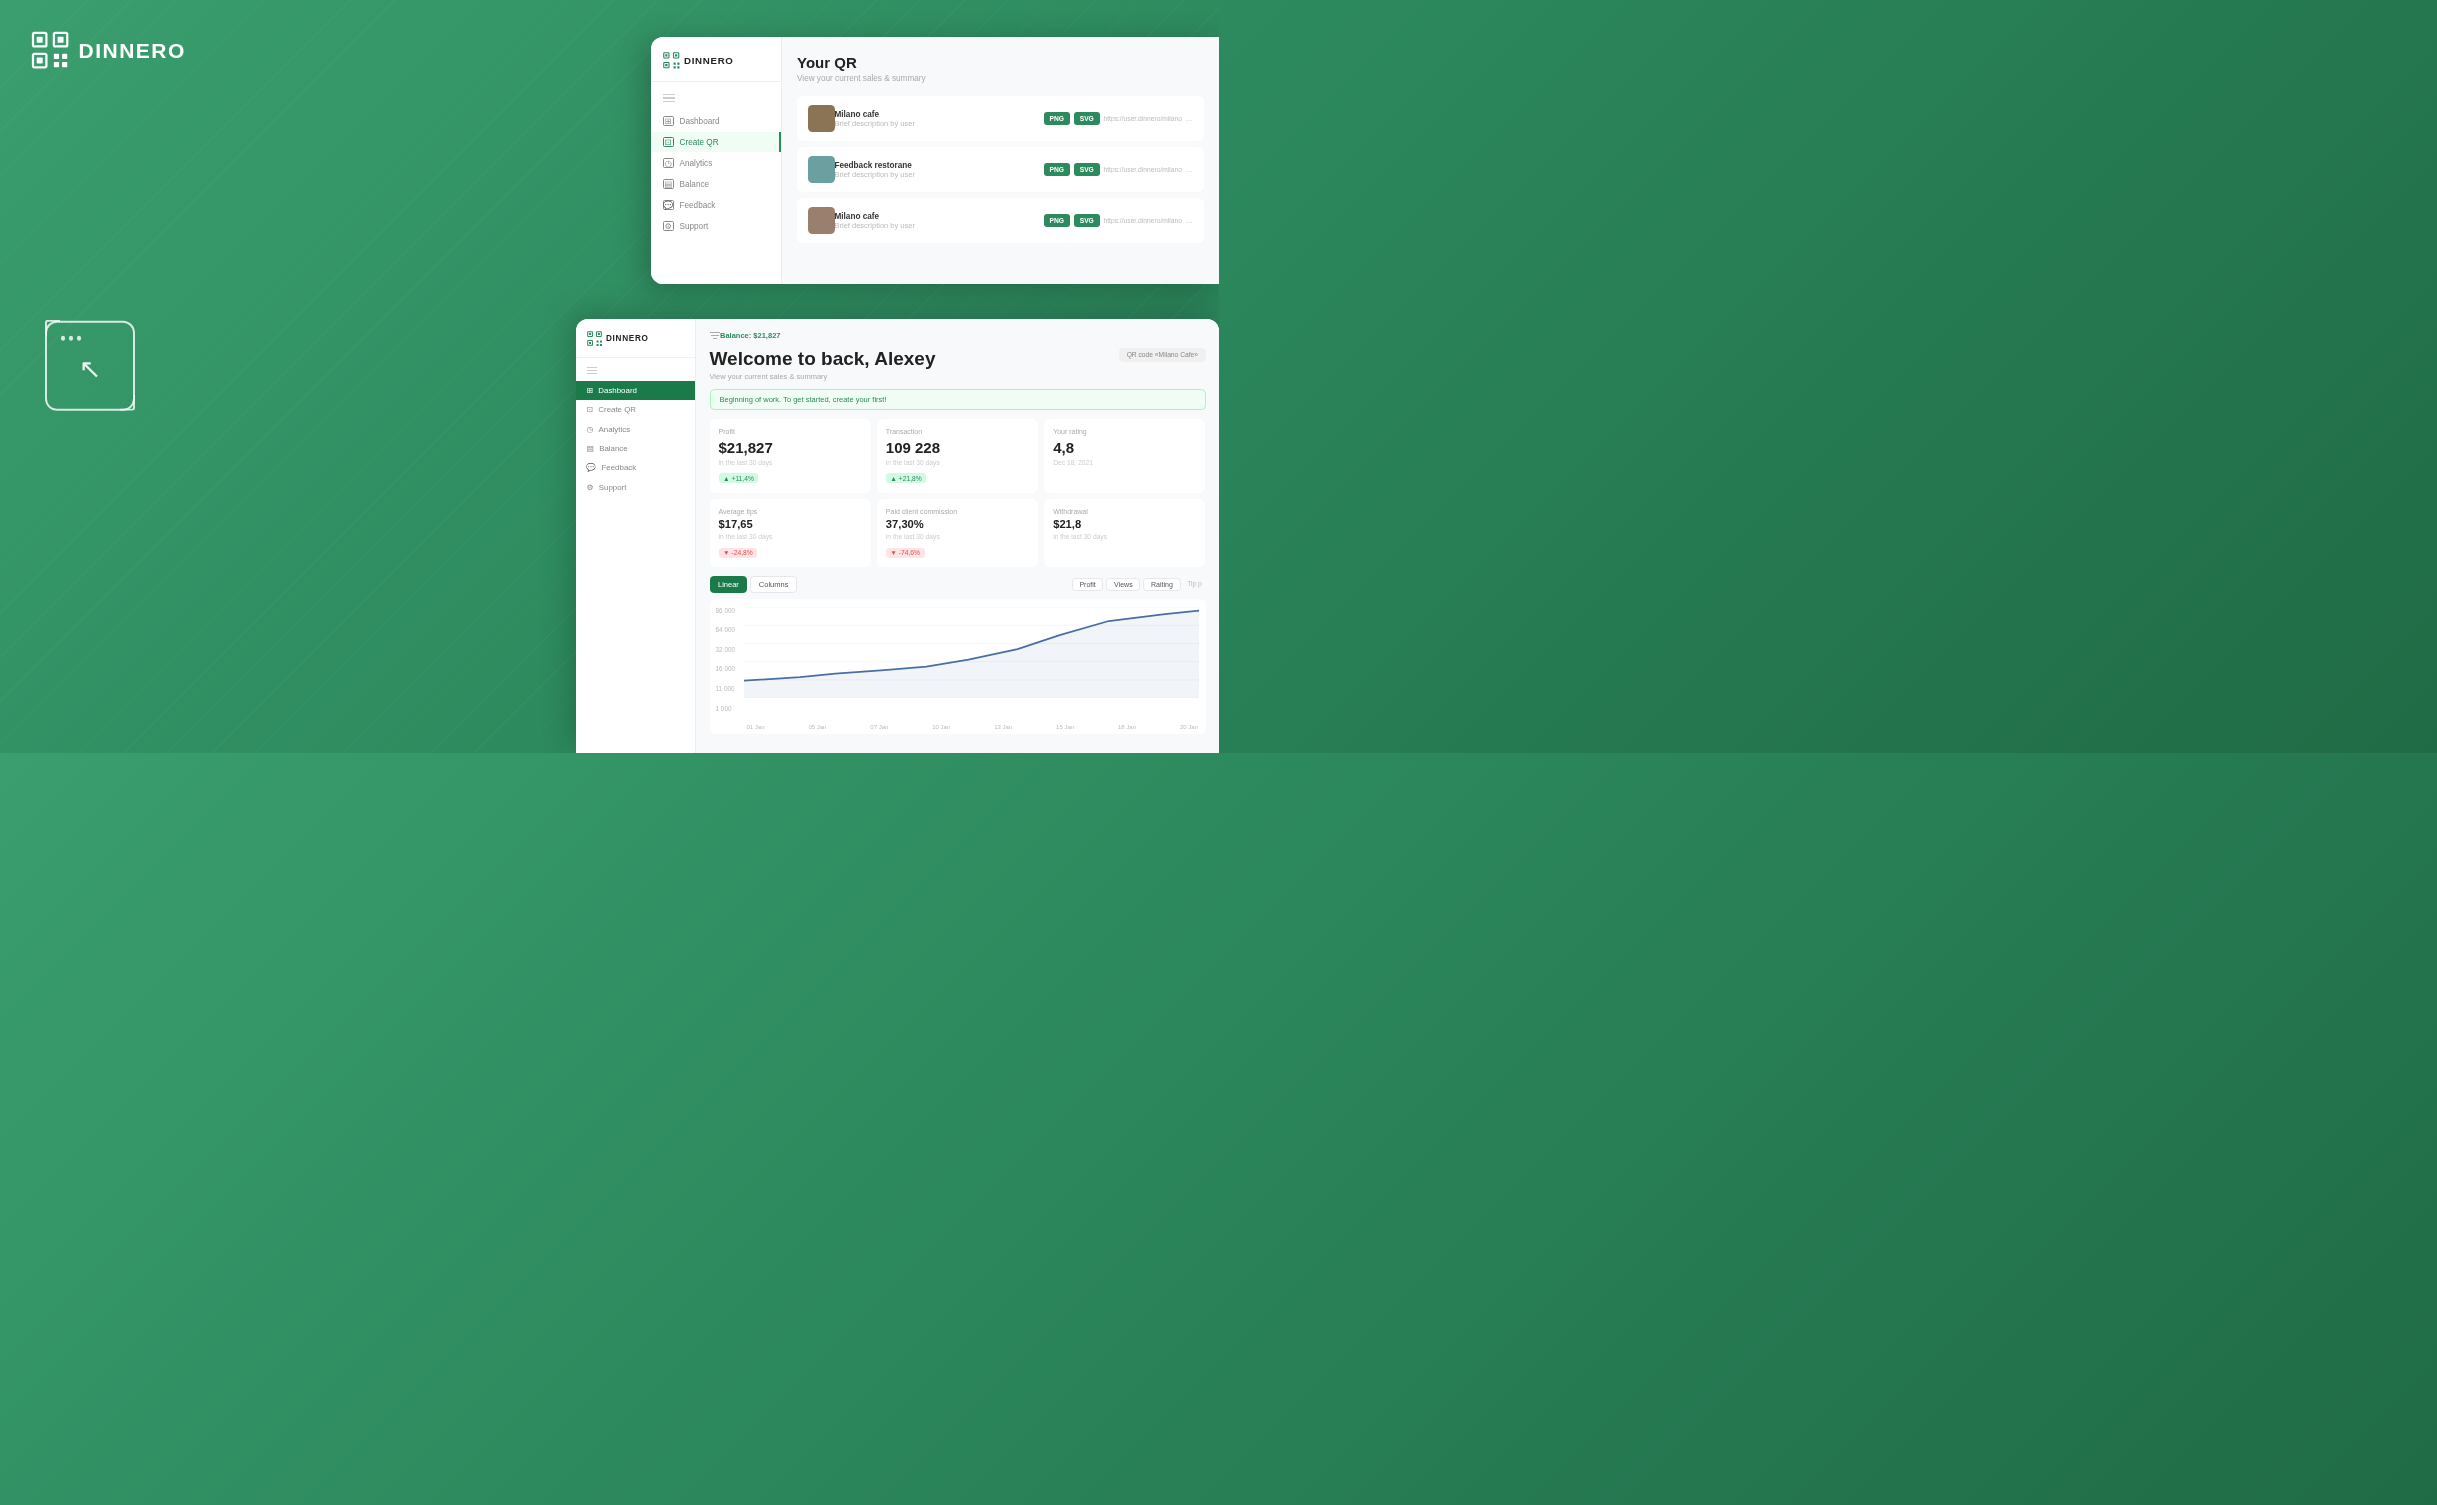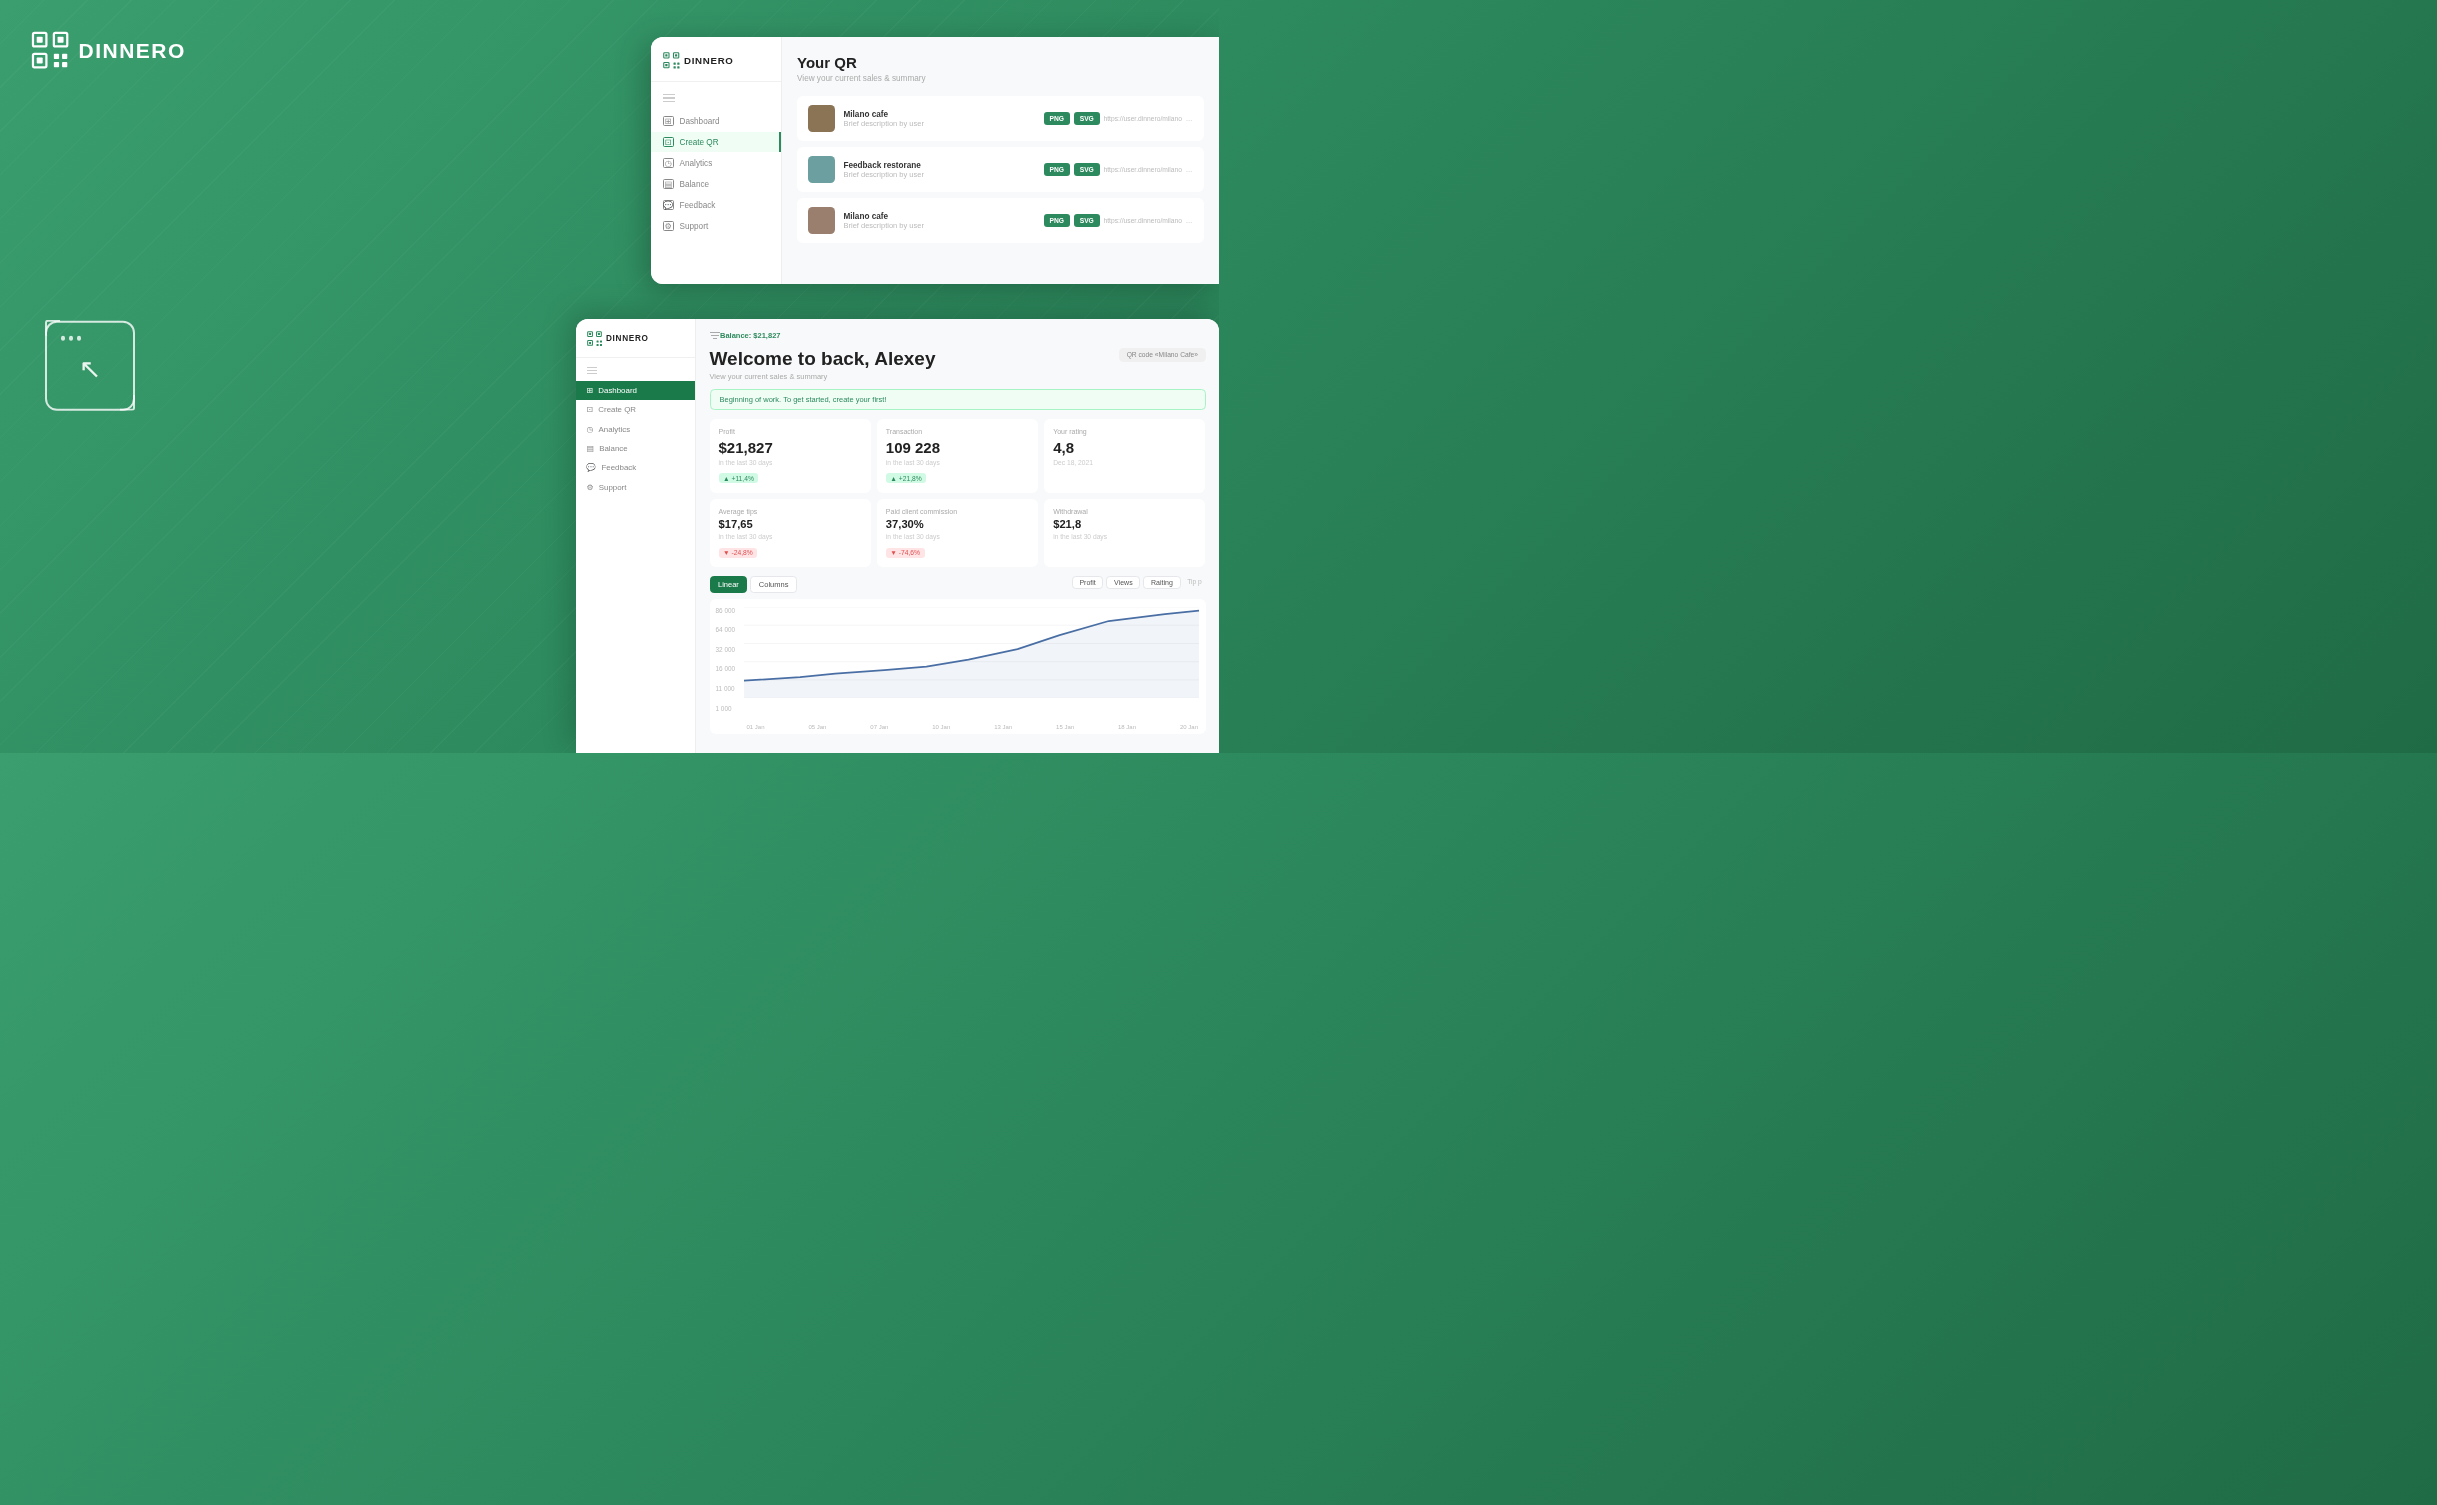--- a/index.html
+++ b/index.html
@@ -220,21 +220,20 @@
       margin-bottom: 13.5px;
     }
 
     .qr-row {
       background: white;
       border-radius: 6px;
       padding: 9px 10.5px;
       margin-bottom: 6px;
       display: flex;
       align-items: center;
-      gap: 9px;
     }
 
     .qr-avatar {
       width: 27px;
       height: 27px;
       border-radius: 4.5px;
       background: #ccc;
       flex-shrink: 0;
       overflow: hidden;
     }
@@ -423,21 +422,21 @@
     }
 
     .stat-badge.down {
       background: #ffe4e6;
       color: #e05050;
     }
 
     
     .chart-toolbar {
       display: flex;
-      align-items: flex-start;
+      align-items: center;
       justify-content: space-between;
       margin-bottom: 6px;
     }
 
     .chart-type-btns {
       display: flex;
       gap: 3px;
     }
 
     .chart-type-btn {

